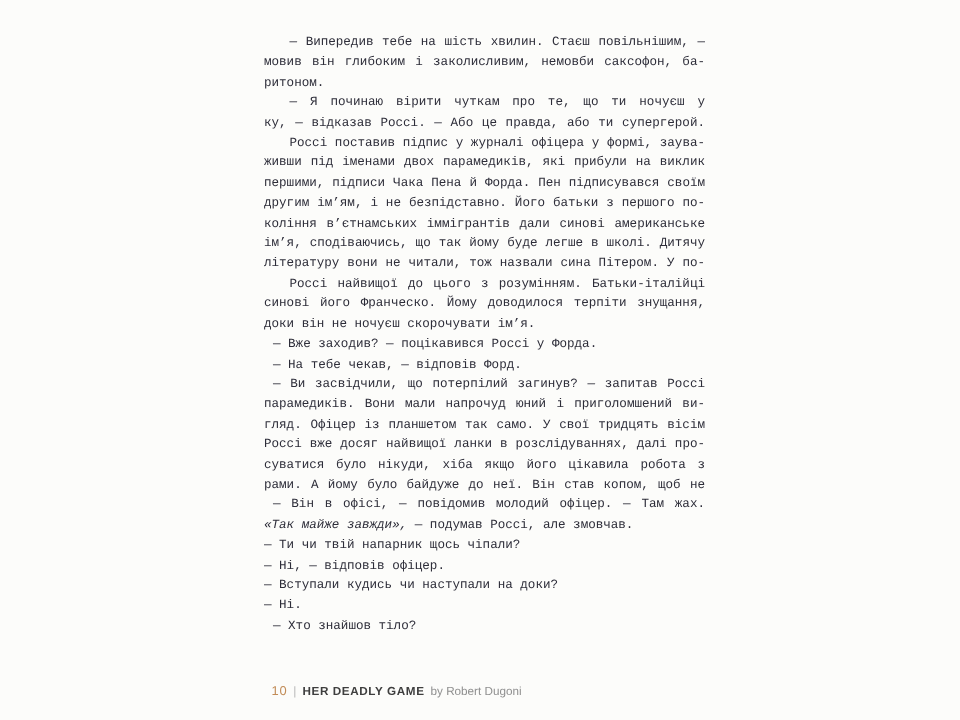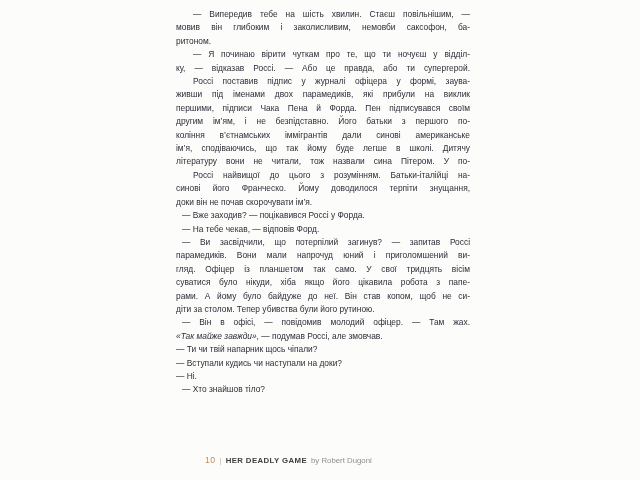--- a/index.html
+++ b/index.html
@@ -15,23 +15,23 @@
     font-family: "DejaVu Serif", serif;
   }
   .page {
     position: absolute;
     inset: 0;
     background: #fcfcfa;
   }
   .text-block {
     position: absolute;
     left: 176px;
-    top: 8px;
+    top: 22px;
     width: 294px;
-    font-family: Liberation Sans, sans-serif;
+    font-family: Liberation Mono, monospace;
     font-size: 8.4px;
     line-height: 13.42px;
     color: #2d2d39;
     -webkit-font-smoothing: antialiased;
   }
   .line {
     height: 13.42px;
     overflow: hidden;
     text-align: justify;
     text-align-last: justify;
@@ -86,37 +86,38 @@
       <div class="line"><span>ку, — відказав Россі. — Або це правда, або ти супергерой.</span></div>
       <div class="line ind2"><span>Россі поставив підпис у журналі офіцера у формі, заува-</span></div>
       <div class="line"><span>живши під іменами двох парамедиків, які прибули на виклик</span></div>
       <div class="line"><span>першими, підписи Чака Пена й Форда. Пен підписувався своїм</span></div>
       <div class="line"><span>другим ім’ям, і не безпідставно. Його батьки з першого по-</span></div>
       <div class="line"><span>коління в’єтнамських іммігрантів дали синові американське</span></div>
       <div class="line"><span>ім’я, сподіваючись, що так йому буде легше в школі. Дитячу</span></div>
       <div class="line"><span>літературу вони не читали, тож назвали сина Пітером. У по-</span></div>
       <div class="line ind2"><span>Россі найвищої до цього з розумінням. Батьки-італійці на-</span></div>
       <div class="line"><span>синові його Франческо. Йому доводилося терпіти знущання,</span></div>
-      <div class="line end"><span>доки він не почав скорочувати ім’я.</span></div>
+      <div class="line end"><span>доки він не ночуєш скорочувати ім’я.</span></div>
       <div class="line end ind1"><span>— Вже заходив? — поцікавився Россі у Форда.</span></div>
       <div class="line end ind1"><span>— На тебе чекав, — відповів Форд.</span></div>
       <div class="line ind1"><span>— Ви засвідчили, що потерпілий загинув? — запитав Россі</span></div>
       <div class="line"><span>парамедиків. Вони мали напрочуд юний і приголомшений ви-</span></div>
       <div class="line"><span>гляд. Офіцер із планшетом так само. У свої тридцять вісім</span></div>
+      <div class="line"><span>Россі вже досяг найвищої ланки в розслідуваннях, далі про-</span></div>
       <div class="line"><span>суватися було нікуди, хіба якщо його цікавила робота з папе-</span></div>
       <div class="line"><span>рами. А йому було байдуже до неї. Він став копом, щоб не си-</span></div>
-      <div class="line end"><span>діти за столом. Тепер убивства були його рутиною.</span></div>
       <div class="line ind1"><span>— Він в офісі, — повідомив молодий офіцер. — Там жах.</span></div>
       <div class="line end"><span class="it">«Так майже завжди»,</span><span> — подумав Россі, але змовчав.</span></div>
       <div class="line end"><span>— Ти чи твій напарник щось чіпали?</span></div>
+      <div class="line end"><span>— Ні, — відповів офіцер.</span></div>
       <div class="line end"><span>— Вступали кудись чи наступали на доки?</span></div>
       <div class="line end"><span>— Ні.</span></div>
       <div class="line end ind1"><span>— Хто знайшов тіло?</span></div>
     </div>
 
   <div class="footer">
-    <span class="pgnum" style="color: rgb(194, 140, 87); margin-left: 24px;">10</span>
+    <span class="pgnum" style="color: rgb(194, 140, 87);">10</span>
     <span class="sep">|</span>
     <span class="book-title" style="color: rgb(62, 62, 62);">HER DEADLY GAME</span>
     <span class="byline" style="color: rgb(143, 143, 143);">by Robert Dugoni</span>
   </div>
 
 </div>
 
 </body></html>

